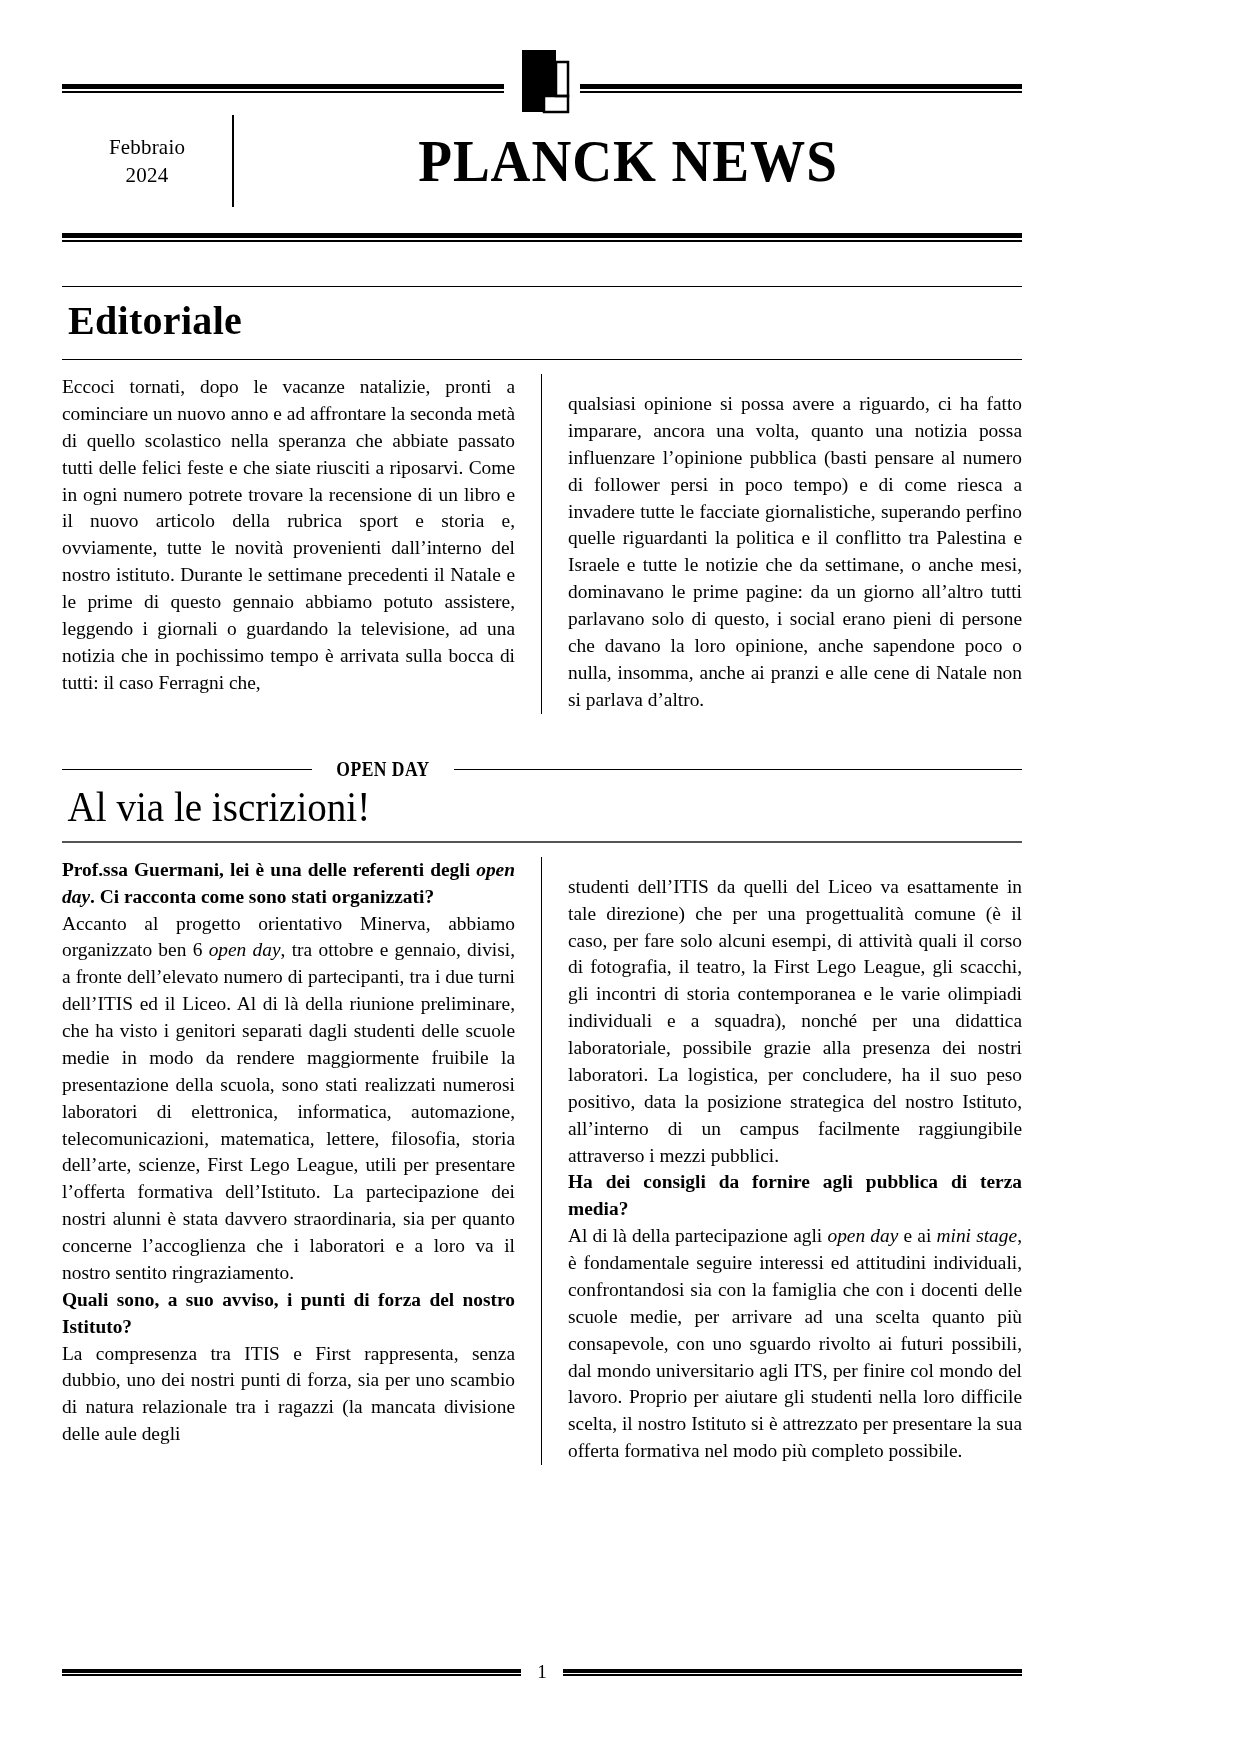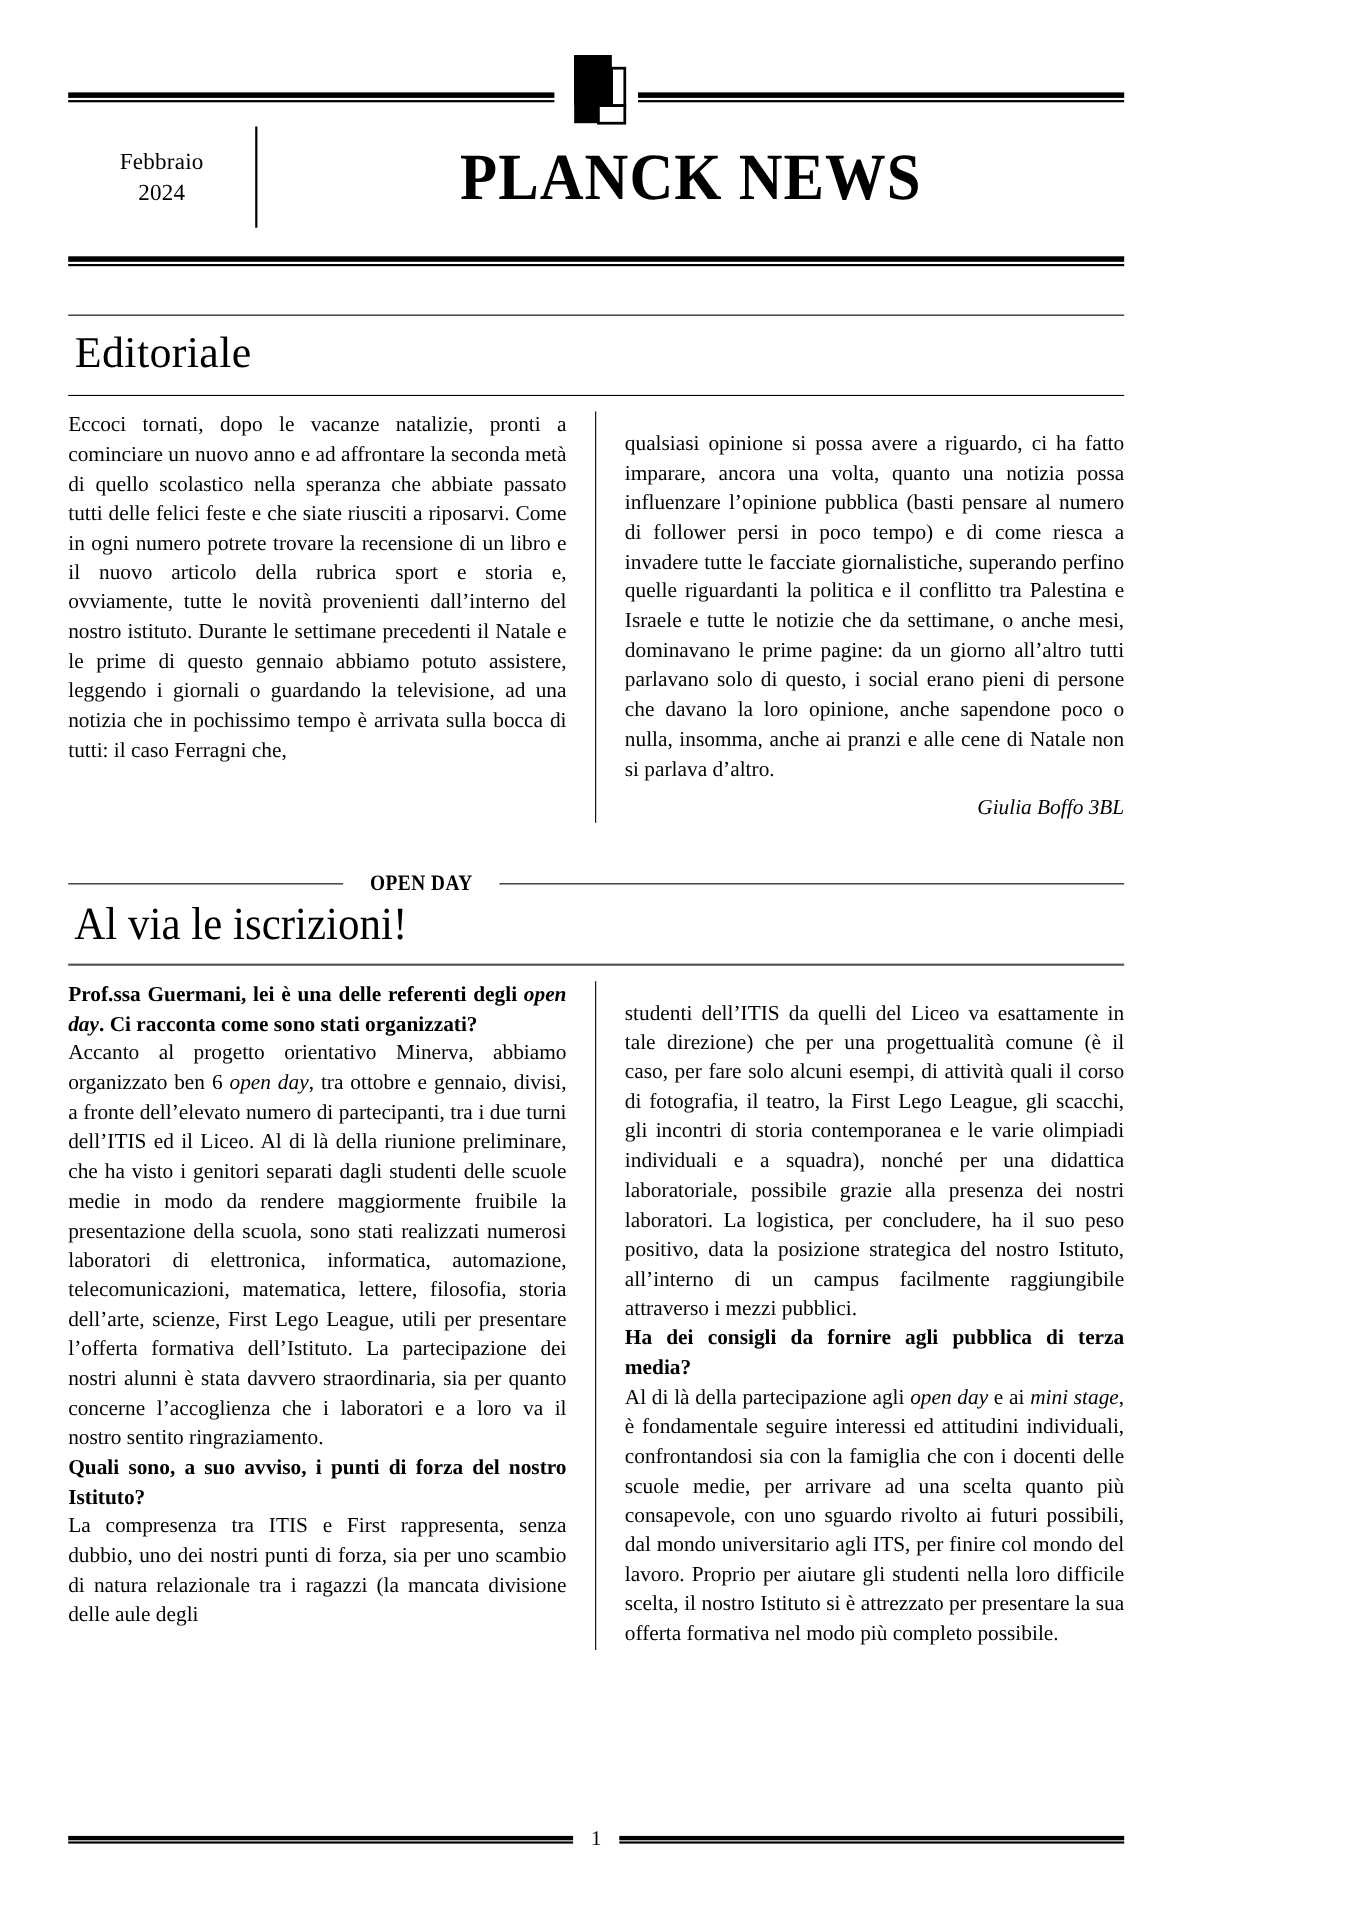--- a/index.html
+++ b/index.html
@@ -94,21 +94,21 @@
     margin-top: 44px;
   }
   .hair-rule {
     height: 1px;
     background: #000;
     width: 100%;
   }
   .hair-rule.thick { height: 2px; background: #555; }
 
   .section-title {
-    font-weight: normal;
+    font-weight: bold;
     font-size: 40px;
     line-height: 1.2;
     padding: 10px 0 14px 6px;
     letter-spacing: 0.3px;
   }
 
   
   .kicker-row {
     display: flex;
     align-items: center;
@@ -228,21 +228,20 @@
     <div class="hair-rule"></div>
     <div class="section-title">Editoriale</div>
     <div class="hair-rule"></div>
 
     <div class="cols">
       <div class="col left">
         <p>Eccoci tornati, dopo le vacanze natalizie, pronti a cominciare un nuovo anno e ad affrontare la seconda metà di quello scolastico nella speranza che abbiate passato tutti delle felici feste e che siate riusciti a riposarvi. Come in ogni numero potrete trovare la recensione di un libro e il nuovo articolo della rubrica sport e storia e, ovviamente, tutte le novità provenienti dall’interno del nostro istituto. Durante le settimane precedenti il Natale e le prime di questo gennaio abbiamo potuto assistere, leggendo i giornali o guardando la televisione, ad una notizia che in pochissimo tempo è arrivata sulla bocca di tutti: il caso Ferragni che,</p>
       </div>
       <div class="col right">
         <p>qualsiasi opinione si possa avere a riguardo, ci ha fatto imparare, ancora una volta, quanto una notizia possa influenzare l’opinione pubblica (basti pensare al numero di follower persi in poco tempo) e di come riesca a invadere tutte le facciate giornalistiche, superando perfino quelle riguardanti la politica e il conflitto tra Palestina e Israele e tutte le notizie che da settimane, o anche mesi, dominavano le prime pagine: da un giorno all’altro tutti parlavano solo di questo, i social erano pieni di persone che davano la loro opinione, anche sapendone poco o nulla, insomma, anche ai pranzi e alle cene di Natale non si parlava d’altro.</p>
-        <div class="byline">Giulia Boffo 3BL</div>
       </div>
     </div>
   </div>
 
   <div class="section">
 
     <div class="kicker-row">
       <div class="kicker-line short"></div>
       <div class="kicker-text">OPEN DAY</div>
       <div class="kicker-line"></div>

